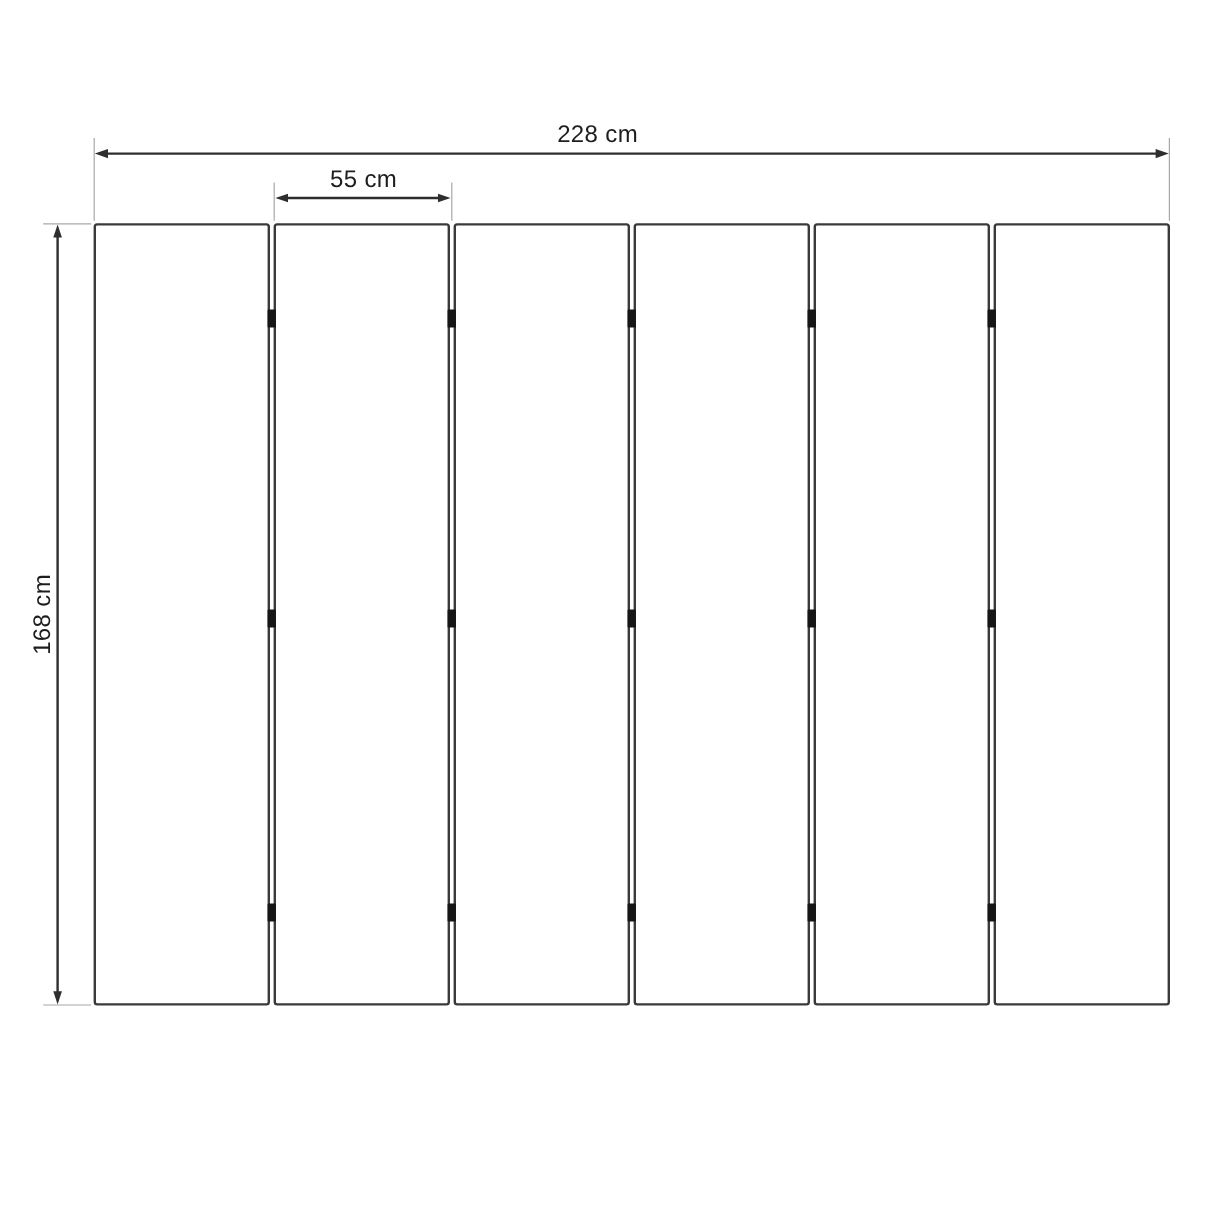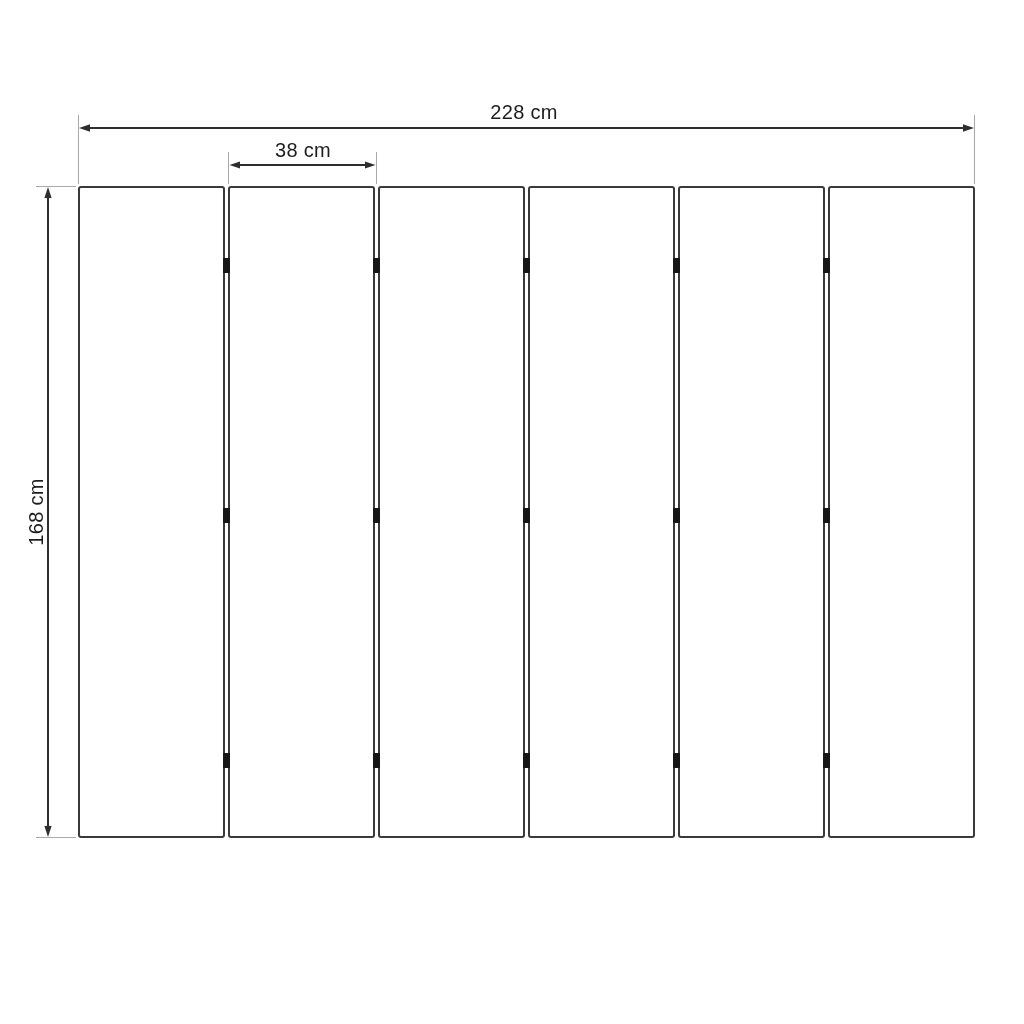--- a/index.html
+++ b/index.html
@@ -35,21 +35,21 @@
     pointer-events: none;
   }
   .dim-label {
     position: absolute;
     color: #1d1d1d;
     font-size: 20px;
     line-height: 23px;
     letter-spacing: 0.3px;
     white-space: nowrap;
   }
-  .label-total-width { left: 524px; top: 101px; transform: translateX(-50%); text-align: center; }
+  .label-total-width { left: 498px; top: 101px; transform: translateX(-50%); text-align: center; }
   .label-panel-width { left: 303px; top: 139px; transform: translateX(-50%); }
   .label-height { left: 36px; top: 512px; transform: translate(-50%,-50%) rotate(-90deg); }
 </style>
 </head>
 <body>
 
 <div class="canvas">
 
   <div class="panel" style="left:78px"></div>
   <div class="panel" style="left:228px"></div>
@@ -92,16 +92,16 @@
     <line x1="239" y1="165" x2="366" y2="165" stroke="#2e2e2e" stroke-width="2"></line>
     <polygon points="229.5,165 240,161.4 240,168.6" fill="#2e2e2e"></polygon>
     <polygon points="375.5,165 365,161.4 365,168.6" fill="#2e2e2e"></polygon>
 
     <line x1="48" y1="197" x2="48" y2="827" stroke="#2e2e2e" stroke-width="2"></line>
     <polygon points="48,187 44.4,198 51.6,198" fill="#2e2e2e"></polygon>
     <polygon points="48,837 44.4,826 51.6,826" fill="#2e2e2e"></polygon>
   </svg>
 
   <div class="dim-label label-total-width">228 cm</div>
-  <div class="dim-label label-panel-width">38 cm</div>
+  <div class="dim-label label-panel-width">55 cm</div>
   <div class="dim-label label-height">168 cm</div>
 
 </div>
 
 </body></html>

